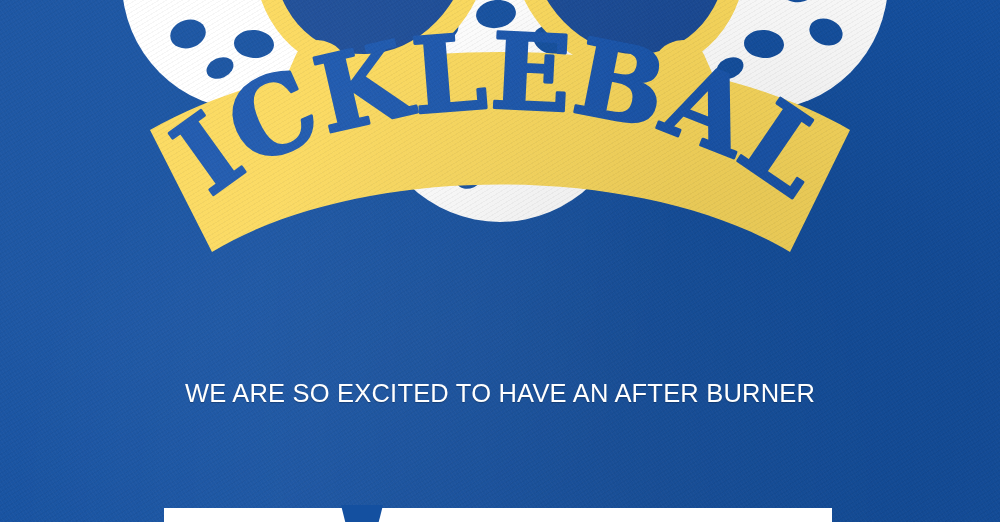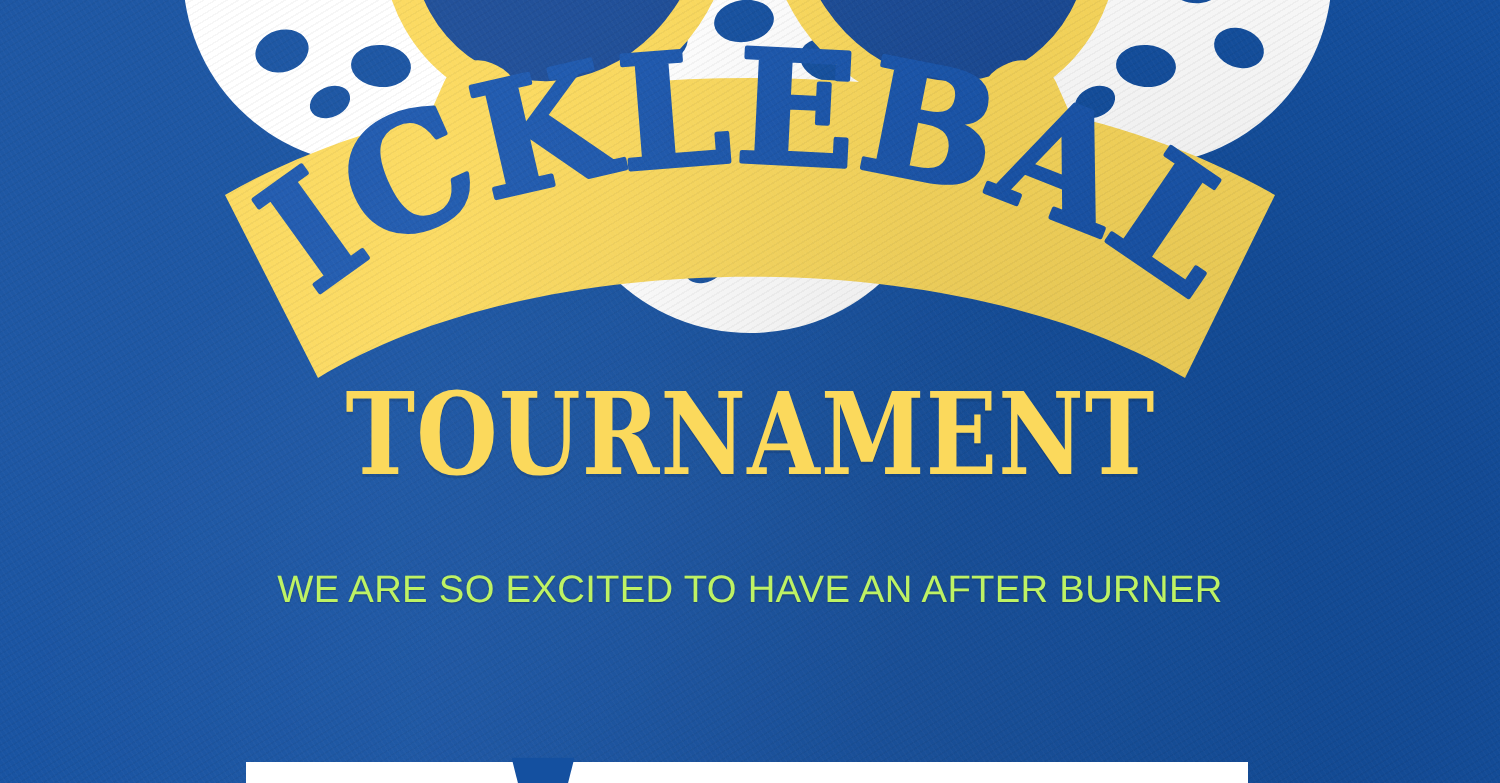--- a/index.html
+++ b/index.html
@@ -53,21 +53,21 @@
     transform-origin: center;
     text-shadow: 0 2px 0 rgba(0,0,0,0.10);
   }
   .subtitle {
     position: absolute;
     left: 0;
     right: 0;
     top: 372px;
     text-align: center;
     z-index: 6;
-    color: #bef264;
+    color: #ffffff;
     font-family: "Liberation Sans", sans-serif;
     font-weight: 400;
     font-size: 25.5px;
     line-height: 42px;
     letter-spacing: 0.2px;
     text-shadow: 0 1px 1px rgba(0,0,0,0.25);
   }
   .subtitle div { white-space: nowrap; }
 
   
@@ -169,23 +169,20 @@
       <g>
         <path id="arcpath" d="M 196,212 C 330,74 670,74 804,212" fill="none"></path>
         <text font-family="DejaVu Serif, serif" font-weight="700" font-size="104" letter-spacing="1" fill="#1a56ad" stroke="#1a56ad" stroke-width="3" stroke-linejoin="round">
           <textPath href="#arcpath" startOffset="50%" text-anchor="middle" id="arc-text-node">PICKLEBALL</textPath>
         </text>
       </g>
 
     </g>
   </svg>
 
-  <div class="tournament">
-    <span>TOURNAMENT</span>
-  </div>
 
   <div class="subtitle">
     <div>WE ARE SO EXCITED TO HAVE AN AFTER BURNER</div>
   </div>
 
   <div class="bottom-card"></div>
   <div class="bottom-notch"></div>
 
 </div>
 

